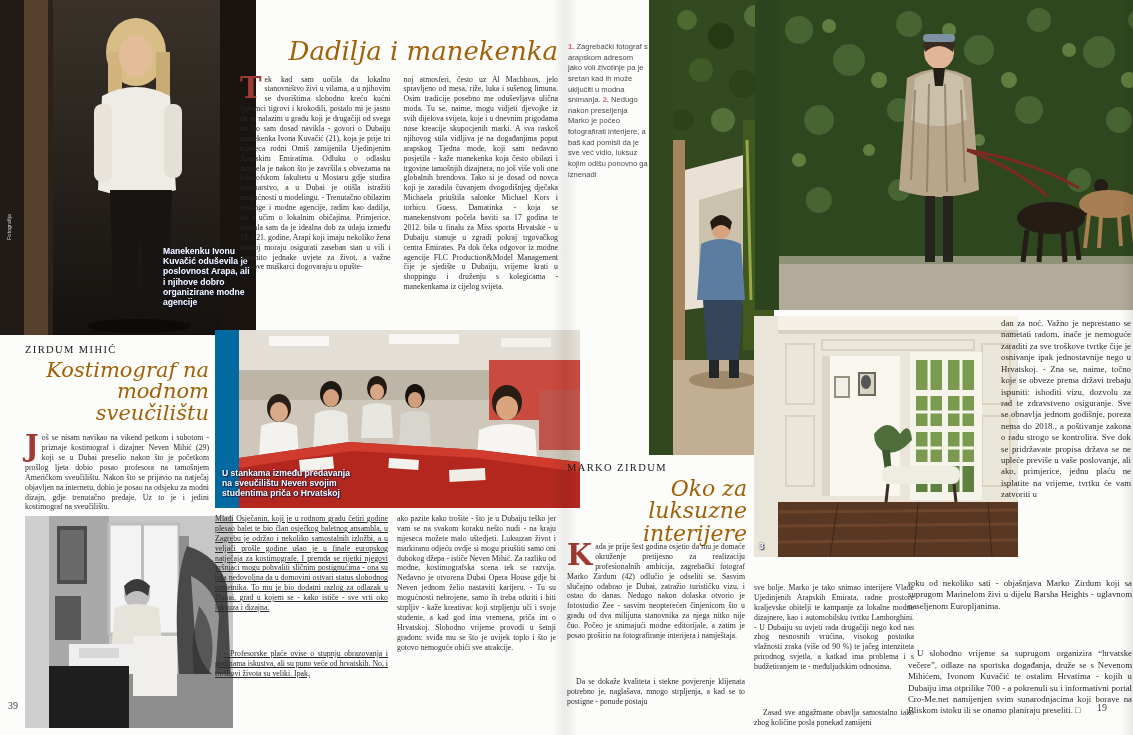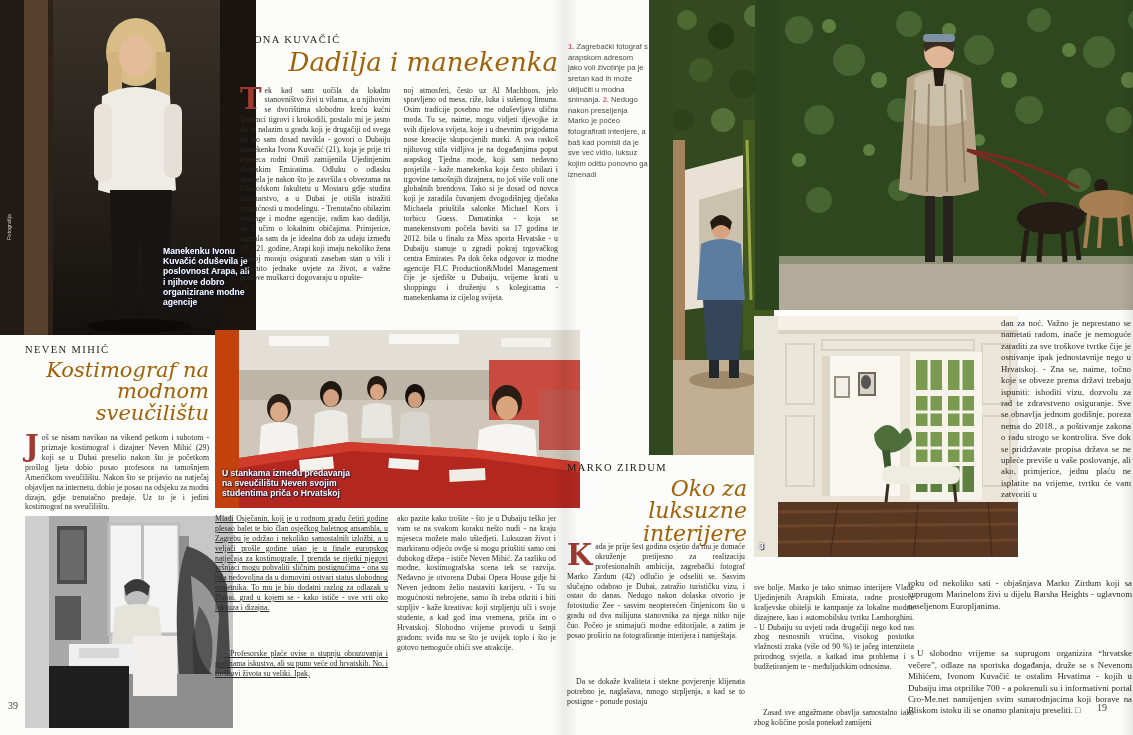--- a/index.html
+++ b/index.html
@@ -80,34 +80,33 @@
     <path d="M86 190 L148 190 L142 320 L120 320 L116 230 L110 320 L90 320 Z" fill="#171412"></path>
     <ellipse cx="115" cy="326" rx="52" ry="7" fill="#0d0b09"></ellipse>
   </svg>
 
   <div class="abs credit" style="left:6px;top:240px;">Fotografija</div>
 
   <div class="abs photo-cap" style="right:5px;bottom:28px;width:88px;">Manekenku Ivonu Kuvačić oduševila je poslovnost Arapa, ali i njihove dobro organizirane modne agencije</div>
 </div>
 
 <div class="abs" style="left:240px;top:34px;width:318px;">
-  <div class="kicker">IVONA KUVAČIĆ</div>
   <h1 class="headline" style="font-size:26px;margin:4px 0 10px 0;">Dadilja i manekenka</h1>
   <div class="cols2">
     <div class="bodytxt" style="width:152px;height:254px;">
       <span class="dropcap">T</span><span>ek kad sam uočila da lokalno stanovništvo živi u vilama, a u njihovim se dvorištima slobodno kreću kućni ljubimci tigrovi i krokodili, postalo mi je jasno da se nalazim u gradu koji je drugačiji od svega na što sam dosad navikla - govori o Dubaiju manekenka Ivona Kuvačić (21), koja je prije tri mjeseca rodni Omiš zamijenila Ujedinjenim Arapskim Emiratima. Odluku o odlasku donijela je nakon što je završila s obvezama na Filozofskom fakultetu u Mostaru gdje studira novinarstvo, a u Dubai je otišla istražiti mogućnosti u modelingu. - Trenutačno obilazim castinge i modne agencije, radim kao dadilja, ali i učim o lokalnim običajima. Primjerice, saznala sam da je idealna dob za udaju između 18. i 21. godine, Arapi koji imaju nekoliko žena svakoj moraju osigurati zaseban stan u vili i općenito jednake uvjete za život, a važne poslove muškarci dogovaraju u opušte-</span>
     </div>
     <div class="bodytxt" style="width:156px;height:254px;">
       <span>noj atmosferi, često uz Al Machboos, jelo spravljeno od mesa, riže, luka i sušenog limuna. Osim tradicije posebno me oduševljava ulična moda. Tu se, naime, mogu vidjeti djevojke iz svih dijelova svijeta, koje i u dnevnim prigodama nose kreacije skupocjenih marki. A sva raskoš njihovog stila vidljiva je na događanjima poput arapskog Tjedna mode, koji sam nedavno posjetila - kaže manekenka koja često obilazi i trgovine tamošnjih dizajnera, no još više voli one globalnih brendova. Tako si je dosad od novca koji je zaradila čuvanjem dvogodišnjeg dječaka Michaela priuštila salonke Michael Kors i torbicu Guess. Damatinka - koja se manekenstvom počela baviti sa 17 godina te 2012. bila u finalu za Miss sporta Hrvatske - u Dubaiju stanuje u zgradi pokraj trgovačkog centra Emirates. Pa dok čeka odgovor iz modne agencije FLC Production&amp;Model Management čije je sjedište u Dubaiju, vrijeme krati u shoppingu i druženju s kolegicama - manekenkama iz cijelog svijeta.</span>
     </div>
   </div>
 </div>
 
 <div class="abs" style="left:25px;top:344px;width:184px;">
-  <div class="kicker">NEVEN MIHIĆ</div>
+  <div class="kicker">ZIRDUM MIHIĆ</div>
   <h2 class="headline" style="font-size:21px;margin:5px 0 9px 12px;">
     <span>Kostimograf na</span><br>
     <span>modnom sveučilištu</span>
   </h2>
   <div class="bodytxt" style="width:184px;">
     <span class="dropcap">J</span><span>oš se nisam navikao na vikend petkom i subotom - priznaje kostimograf i dizajner Neven Mihić (29) koji se u Dubai preselio nakon što je početkom prošlog ljeta dobio posao profesora na tamošnjem Američkom sveučilištu. Nakon što se prijavio na natječaj objavljen na internetu, dobio je posao na odsjeku za modni dizajn, gdje trenutačno predaje. Uz to je i jedini kostimograf na sveučilištu.</span>
   </div>
 </div>
 
 <div class="abs photo" style="left:25px;top:516px;width:184px;height:212px;background:#cfcfcf;">
@@ -128,21 +127,21 @@
     <path d="M75 70 Q88 56 101 70 L99 80 Q88 70 77 80 Z" fill="#3a3a3a"></path>
     <path d="M66 92 Q88 84 110 92 L114 138 L62 138 Z" fill="#e6e3db"></path>
     <rect x="20" y="128" width="100" height="30" fill="#efefef"></rect>
     <rect x="30" y="132" width="40" height="10" fill="#d8d8d8"></rect>
     <rect x="0" y="150" width="80" height="62" fill="#1f1f1f"></rect>
     <rect x="80" y="158" width="104" height="54" fill="#8e8e8e"></rect>
     <rect x="84" y="120" width="44" height="60" fill="#f0efeb"></rect>
   </svg>
 </div>
 
-<div class="abs photo" style="left:215px;top:330px;width:341px;height:178px;background:#c2410c;">
+<div class="abs photo" style="left:215px;top:330px;width:341px;height:178px;background:#0369a1;">
   <svg width="341" height="178" viewBox="0 0 341 178" preserveAspectRatio="none">
     <rect width="341" height="178" fill="#cfc8ba"></rect>
     <rect x="0" y="0" width="341" height="40" fill="#e3dfd6"></rect>
     <rect x="30" y="6" width="60" height="10" fill="#f7f6f2"></rect>
     <rect x="150" y="4" width="70" height="10" fill="#f7f6f2"></rect>
     <rect x="262" y="8" width="50" height="9" fill="#f2f1ec"></rect>
     <rect x="0" y="40" width="341" height="30" fill="#bdb5a6"></rect>
     <rect x="250" y="30" width="91" height="60" fill="#c94a3e"></rect>
 
     <ellipse cx="40" cy="78" rx="12" ry="14" fill="#2b2019"></ellipse>

